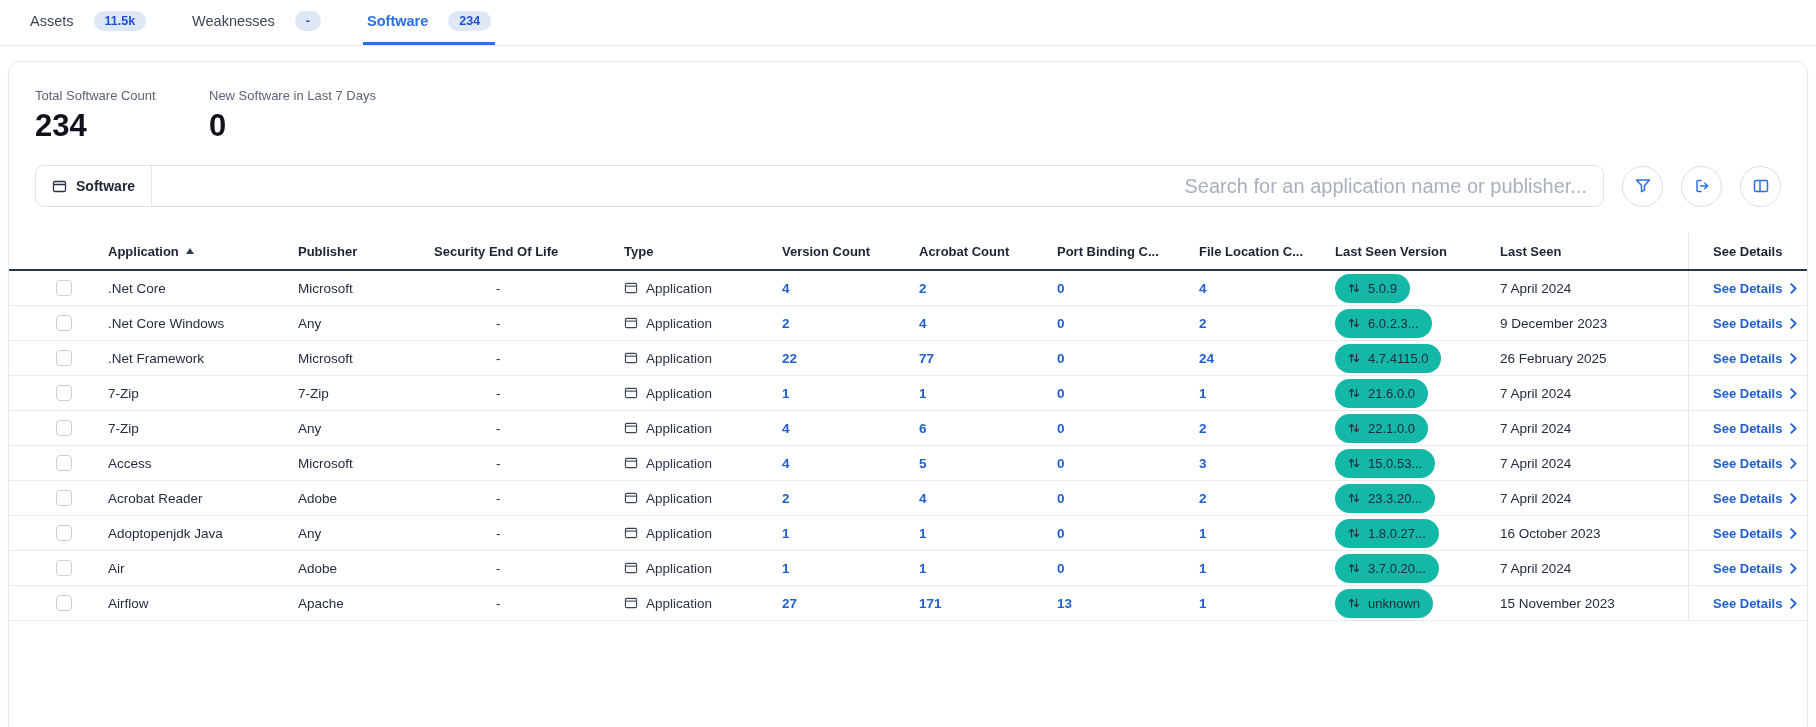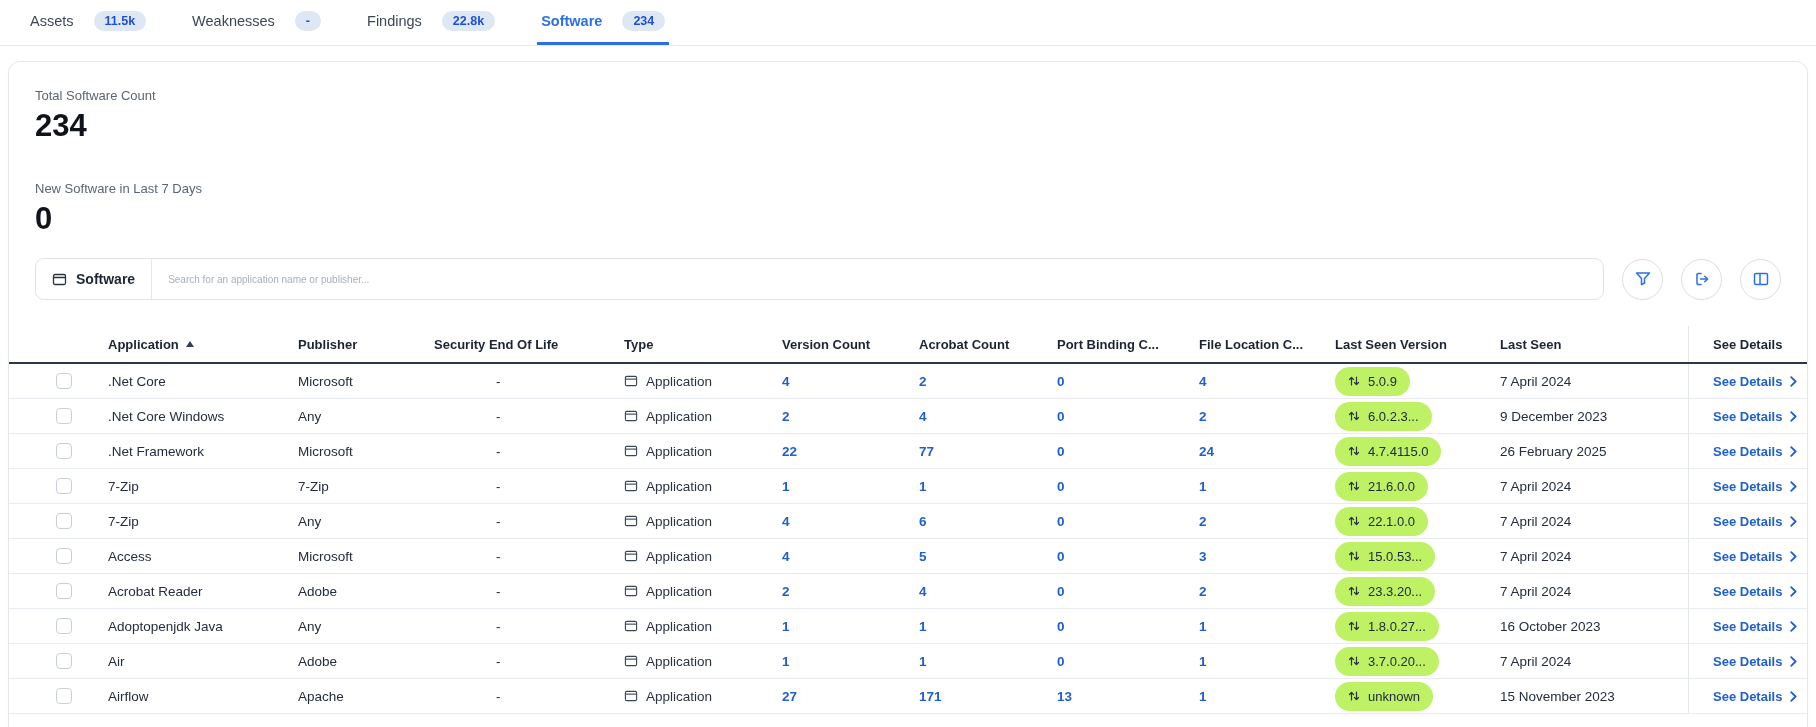--- a/index.html
+++ b/index.html
@@ -59,23 +59,22 @@
     border: 1px solid #e4e8ed;
     border-radius: 12px;
     box-shadow: 0 1px 3px rgba(25,35,55,0.04);
     padding-top: 26px;
     overflow: hidden;
   }
 
   
   .stats {
     display: flex;
-    gap: 40px;
+    gap: 52px;
     padding-left: 26px;
-    flex-direction: column;
   }
   .stat-label {
     font-size: 13px;
     font-weight: 500;
     color: #5b6573;
   }
   .stat-value {
     margin-top: 7px;
     font-size: 31px;
     font-weight: 800;
@@ -110,25 +109,26 @@
     font-weight: 700;
     color: #1d2534;
     border-right: 1px solid #e3e7ec;
     cursor: pointer;
     white-space: nowrap;
   }
   .search-input {
     flex: 1;
     border: none;
     outline: none;
-    font-size: 10px;
+    font-size: 20px;
     color: #333c4b;
     padding: 0 16px;
     font-family: inherit;
     background: transparent;
+    text-align: right;
   }
   .search-input::placeholder { color: #a8b0bb; }
   .round-btn {
     width: 41px; height: 41px;
     border-radius: 50%;
     border: 1px solid #d8dee6;
     background: #fff;
     display: flex;
     align-items: center;
     justify-content: center;
@@ -170,21 +170,21 @@
   .type-cell { gap: 8px; color: #2a3342; }
   .link {
     color: #1f5fd0;
     font-weight: 600;
     cursor: pointer;
   }
   .ver-pill {
     display: inline-flex;
     align-items: center;
     gap: 8px;
-    background: #bef264;
+    background: #14b8a6;
     border-radius: 16px;
     padding: 7px 13px;
     font-size: 13px;
     font-weight: 500;
     color: #222b3a;
     max-width: 150px;
     overflow: hidden;
     white-space: nowrap;
   }
   .details-col {
@@ -222,24 +222,20 @@
   <div class="tab">
     <span class="tab-label">Assets</span>
     <span class="tab-badge">11.5k</span>
   </div>
 
   <div class="tab">
     <span class="tab-label">Weaknesses</span>
     <span class="tab-badge">-</span>
   </div>
 
-  <div class="tab">
-    <span class="tab-label">Findings</span>
-    <span class="tab-badge">22.8k</span>
-  </div>
 
   <div class="tab active">
     <span class="tab-label">Software</span>
     <span class="tab-badge">234</span>
   </div>
 </div>
 
 <div class="card">
 
   <div class="stats">

